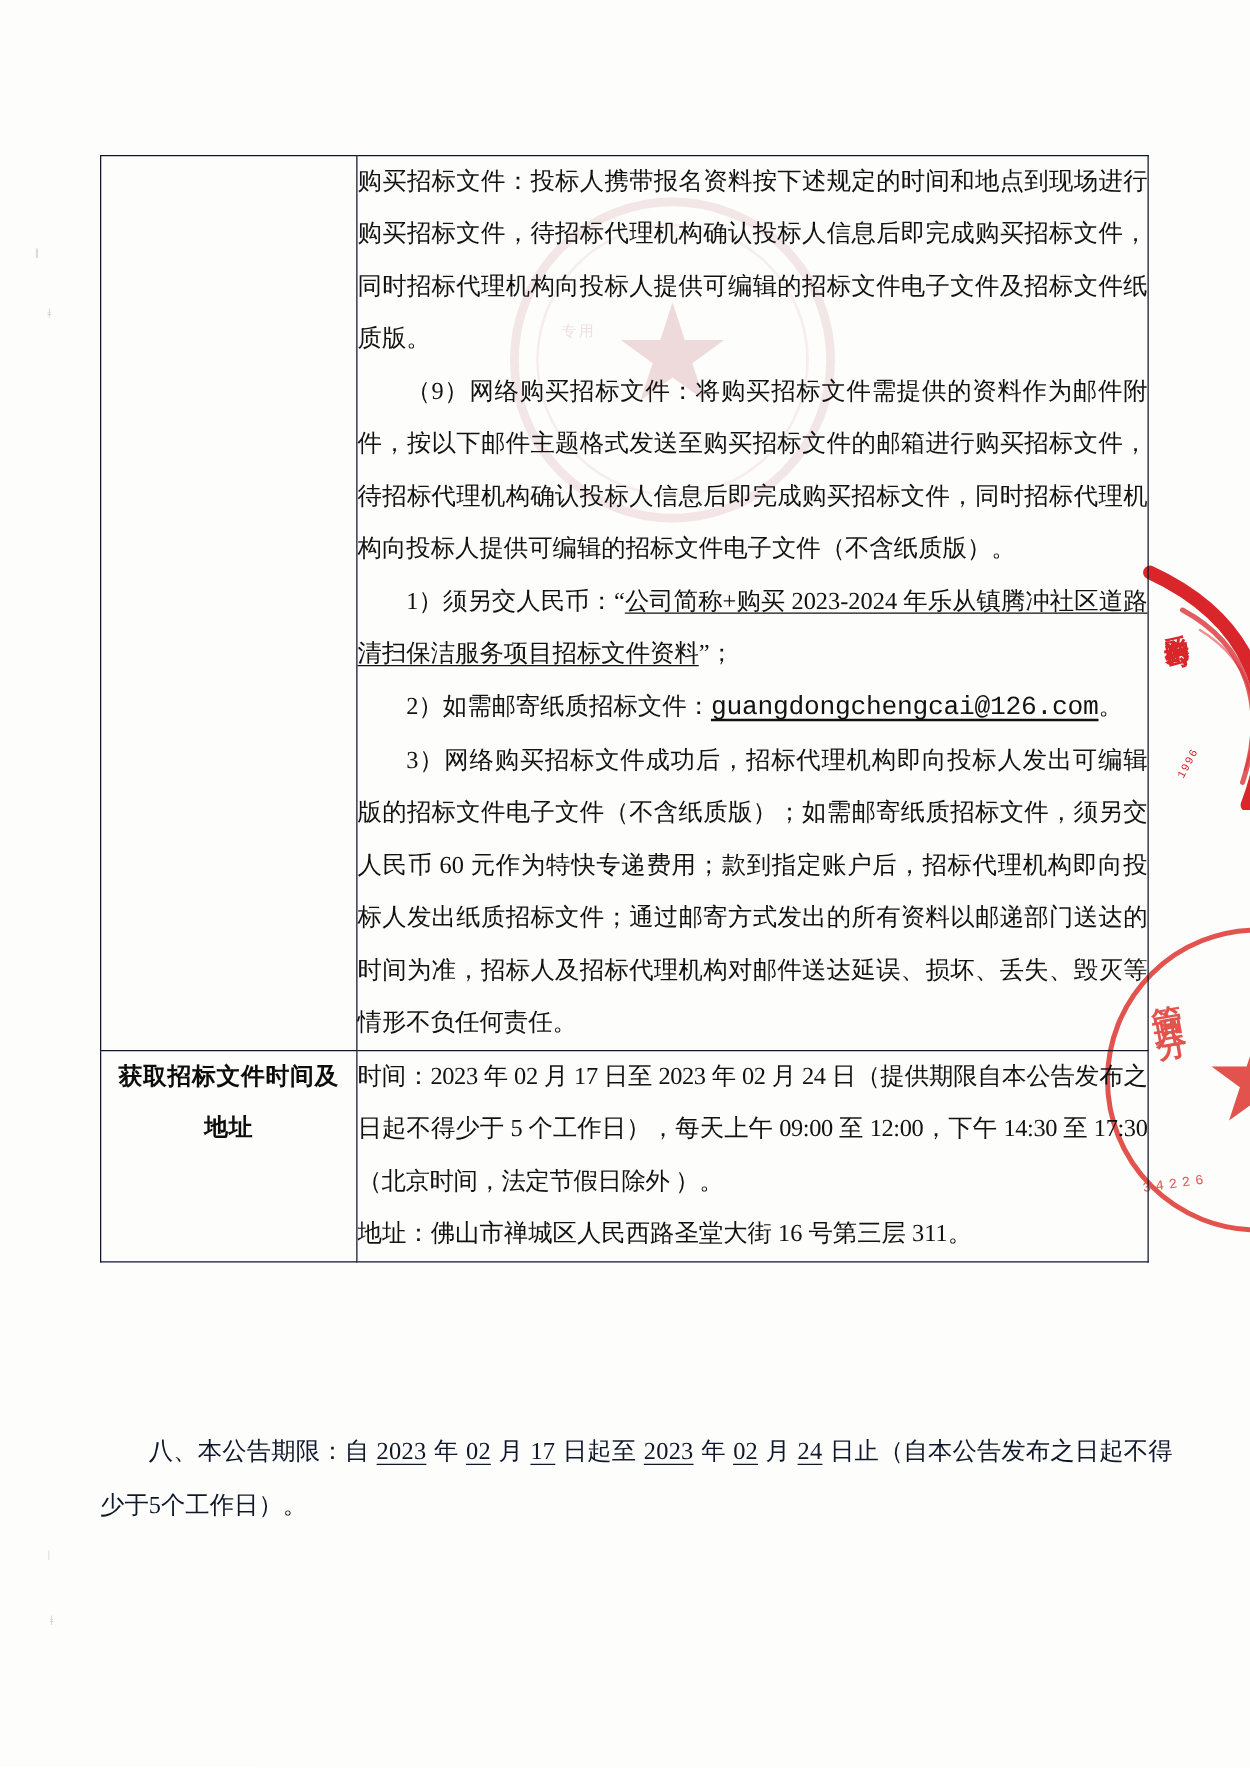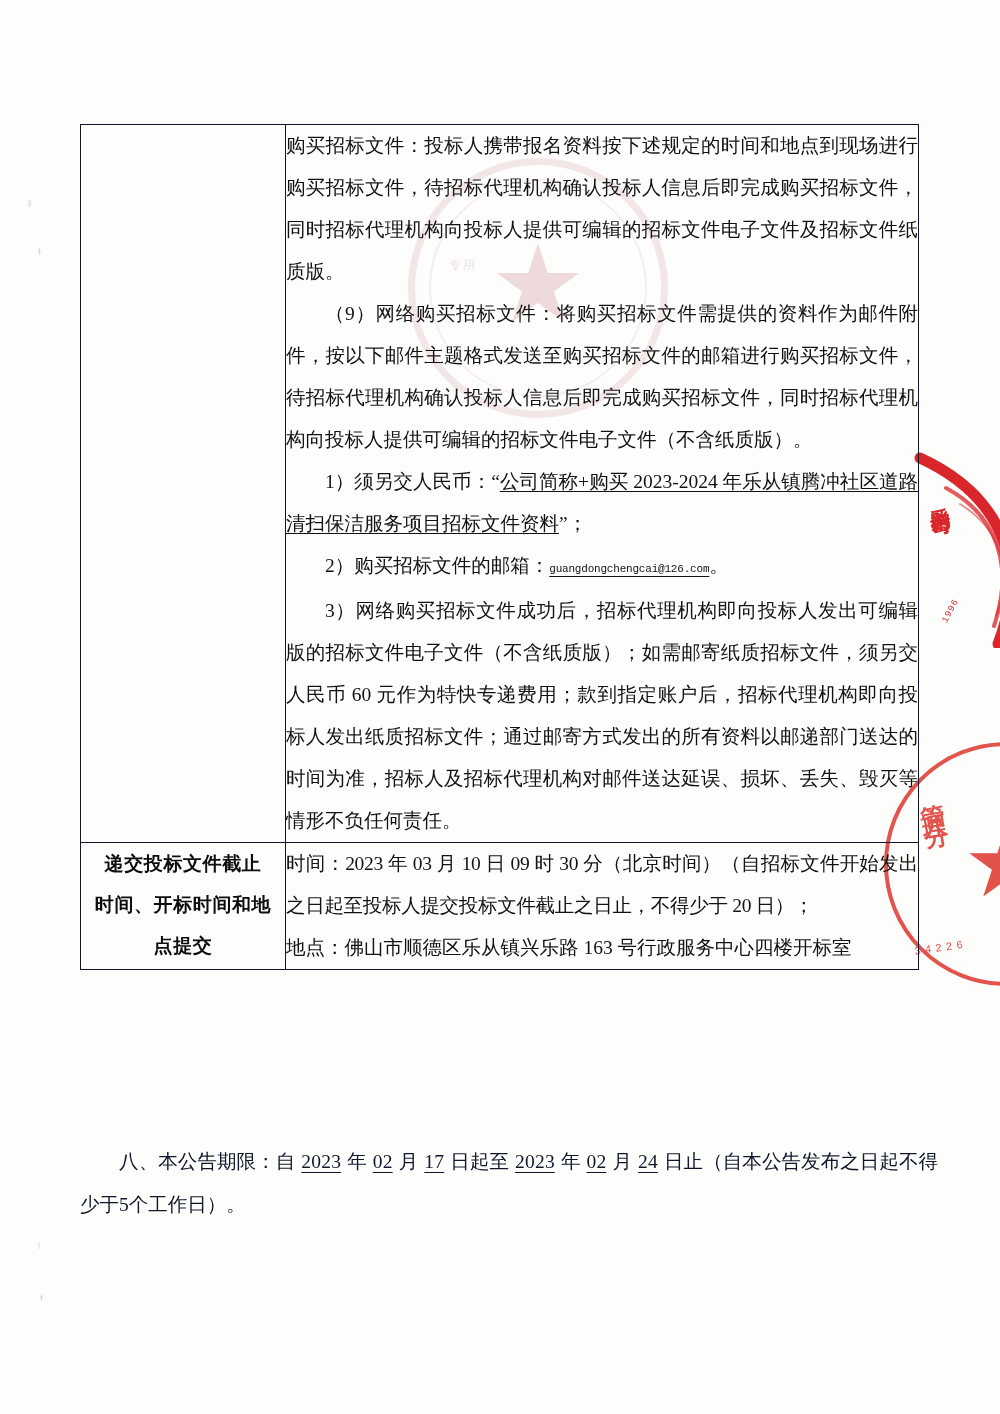--- a/index.html
+++ b/index.html
@@ -199,21 +199,21 @@
   .body-cell p {
     margin: 0;
   }
   .indent2 { text-indent: 2em; }
   .u { text-decoration: underline; text-underline-offset: 3px; }
   .lat { font-family: "Liberation Serif", serif; letter-spacing: 0.2px; }
   .mono-ul {
     text-decoration: underline;
     text-underline-offset: 4px;
     font-family: "Liberation Mono", "DejaVu Sans Mono", monospace;
-    font-size: 11px;
+    font-size: 21px;
     letter-spacing: -0.2px;
   }
   .tight { letter-spacing: -0.3px; }
 
   
   .closing {
     position: absolute;
     left: 80px;
     top: 1140px;
     width: 858px;
@@ -270,37 +270,36 @@
   <tbody>
 
     <tr>
       <td class="label-cell"></td>
       <td class="body-cell">
         <p>购买招标文件：投标人携带报名资料按下述规定的时间和地点到现场进行购买招标文件，待招标代理机构确认投标人信息后即完成购买招标文件，同时招标代理机构向投标人提供可编辑的招标文件电子文件及招标文件纸质版。</p>
         <p class="indent2">（9）网络购买招标文件：将购买招标文件需提供的资料作为邮件附件，按以下邮件主题格式发送至购买招标文件的邮箱进行购买招标文件，待招标代理机构确认投标人信息后即完成购买招标文件，同时招标代理机构向投标人提供可编辑的招标文件电子文件（不含纸质版）。</p>
 
         <p class="indent2"><span>1）</span><span>须另交人民币：</span><span>“</span><span class="u">公司简称+购买 2023-2024 年乐从镇腾冲社区道路清扫保洁服务项目招标文件资料</span><span>”；</span></p>
 
-        <p class="indent2"><span>2）</span><span>购买招标文件的邮箱：</span><span class="mono-ul">guangdongchengcai@126.com</span><span>。</span></p>
+        <p class="indent2"><span>2）</span><span>如需邮寄纸质招标文件：</span><span class="mono-ul">guangdongchengcai@126.com</span><span>。</span></p>
 
         <p class="indent2"><span>3）</span><span>网络购买招标文件成功后，招标代理机构即向投标人发出可编辑版的招标文件电子文件（不含纸质版）；如需邮寄纸质招标文件，须另交人民币 60 元作为特快专递费用；款到指定账户后，招标代理机构即向投标人发出纸质招标文件；通过邮寄方式发出的所有资料以邮递部门送达的时间为准，招标人及招标代理机构对邮件送达延误、损坏、丢失、毁灭等情形不负任何责任。</span></p>
       </td>
     </tr>
 
-
     <tr>
       <td class="label-cell">
-        <div>递交投标文件截止</div>
-        <div>时间、开标时间和地</div>
-        <div>点提交</div>
+        <div>获取招标文件时间及</div>
+        <div>地址</div>
       </td>
       <td class="body-cell">
-        <p class="tight">时间：2023 年 03 月 10 日 09 时 30 分（北京时间）（自招标文件开始发出之日起至投标人提交投标文件截止之日止，不得少于 20 日）；</p>
-        <p>地点：佛山市顺德区乐从镇兴乐路 163 号行政服务中心四楼开标室</p>
+        <p class="tight">时间：2023 年 02 月 17 日至 2023 年 02 月 24 日（提供期限自本公告发布之日起不得少于 5 个工作日），每天上午 09:00 至 12:00，下午 14:30 至 17:30（北京时间，法定节假日除外 ）。</p>
+        <p>地址：佛山市禅城区人民西路圣堂大街 16 号第三层 311。</p>
       </td>
     </tr>
+
 
   </tbody>
 </table>
 
 <div class="closing">
   <span class="line1" style="display:inline-block; width:2em;"></span><span>八、</span><span>本公告期限：</span><span>自</span><span class="blank lat">2023</span><span>年</span><span class="blank lat">02</span><span>月</span><span class="blank lat">17</span><span>日</span><span>起至</span><span class="blank lat">2023</span><span>年</span><span class="blank lat">02</span><span>月</span><span class="blank lat">24</span><span>日止</span><span>（自本公告发布之日起不得少于5个工作日）。</span>
 </div>
 
 </body></html>

